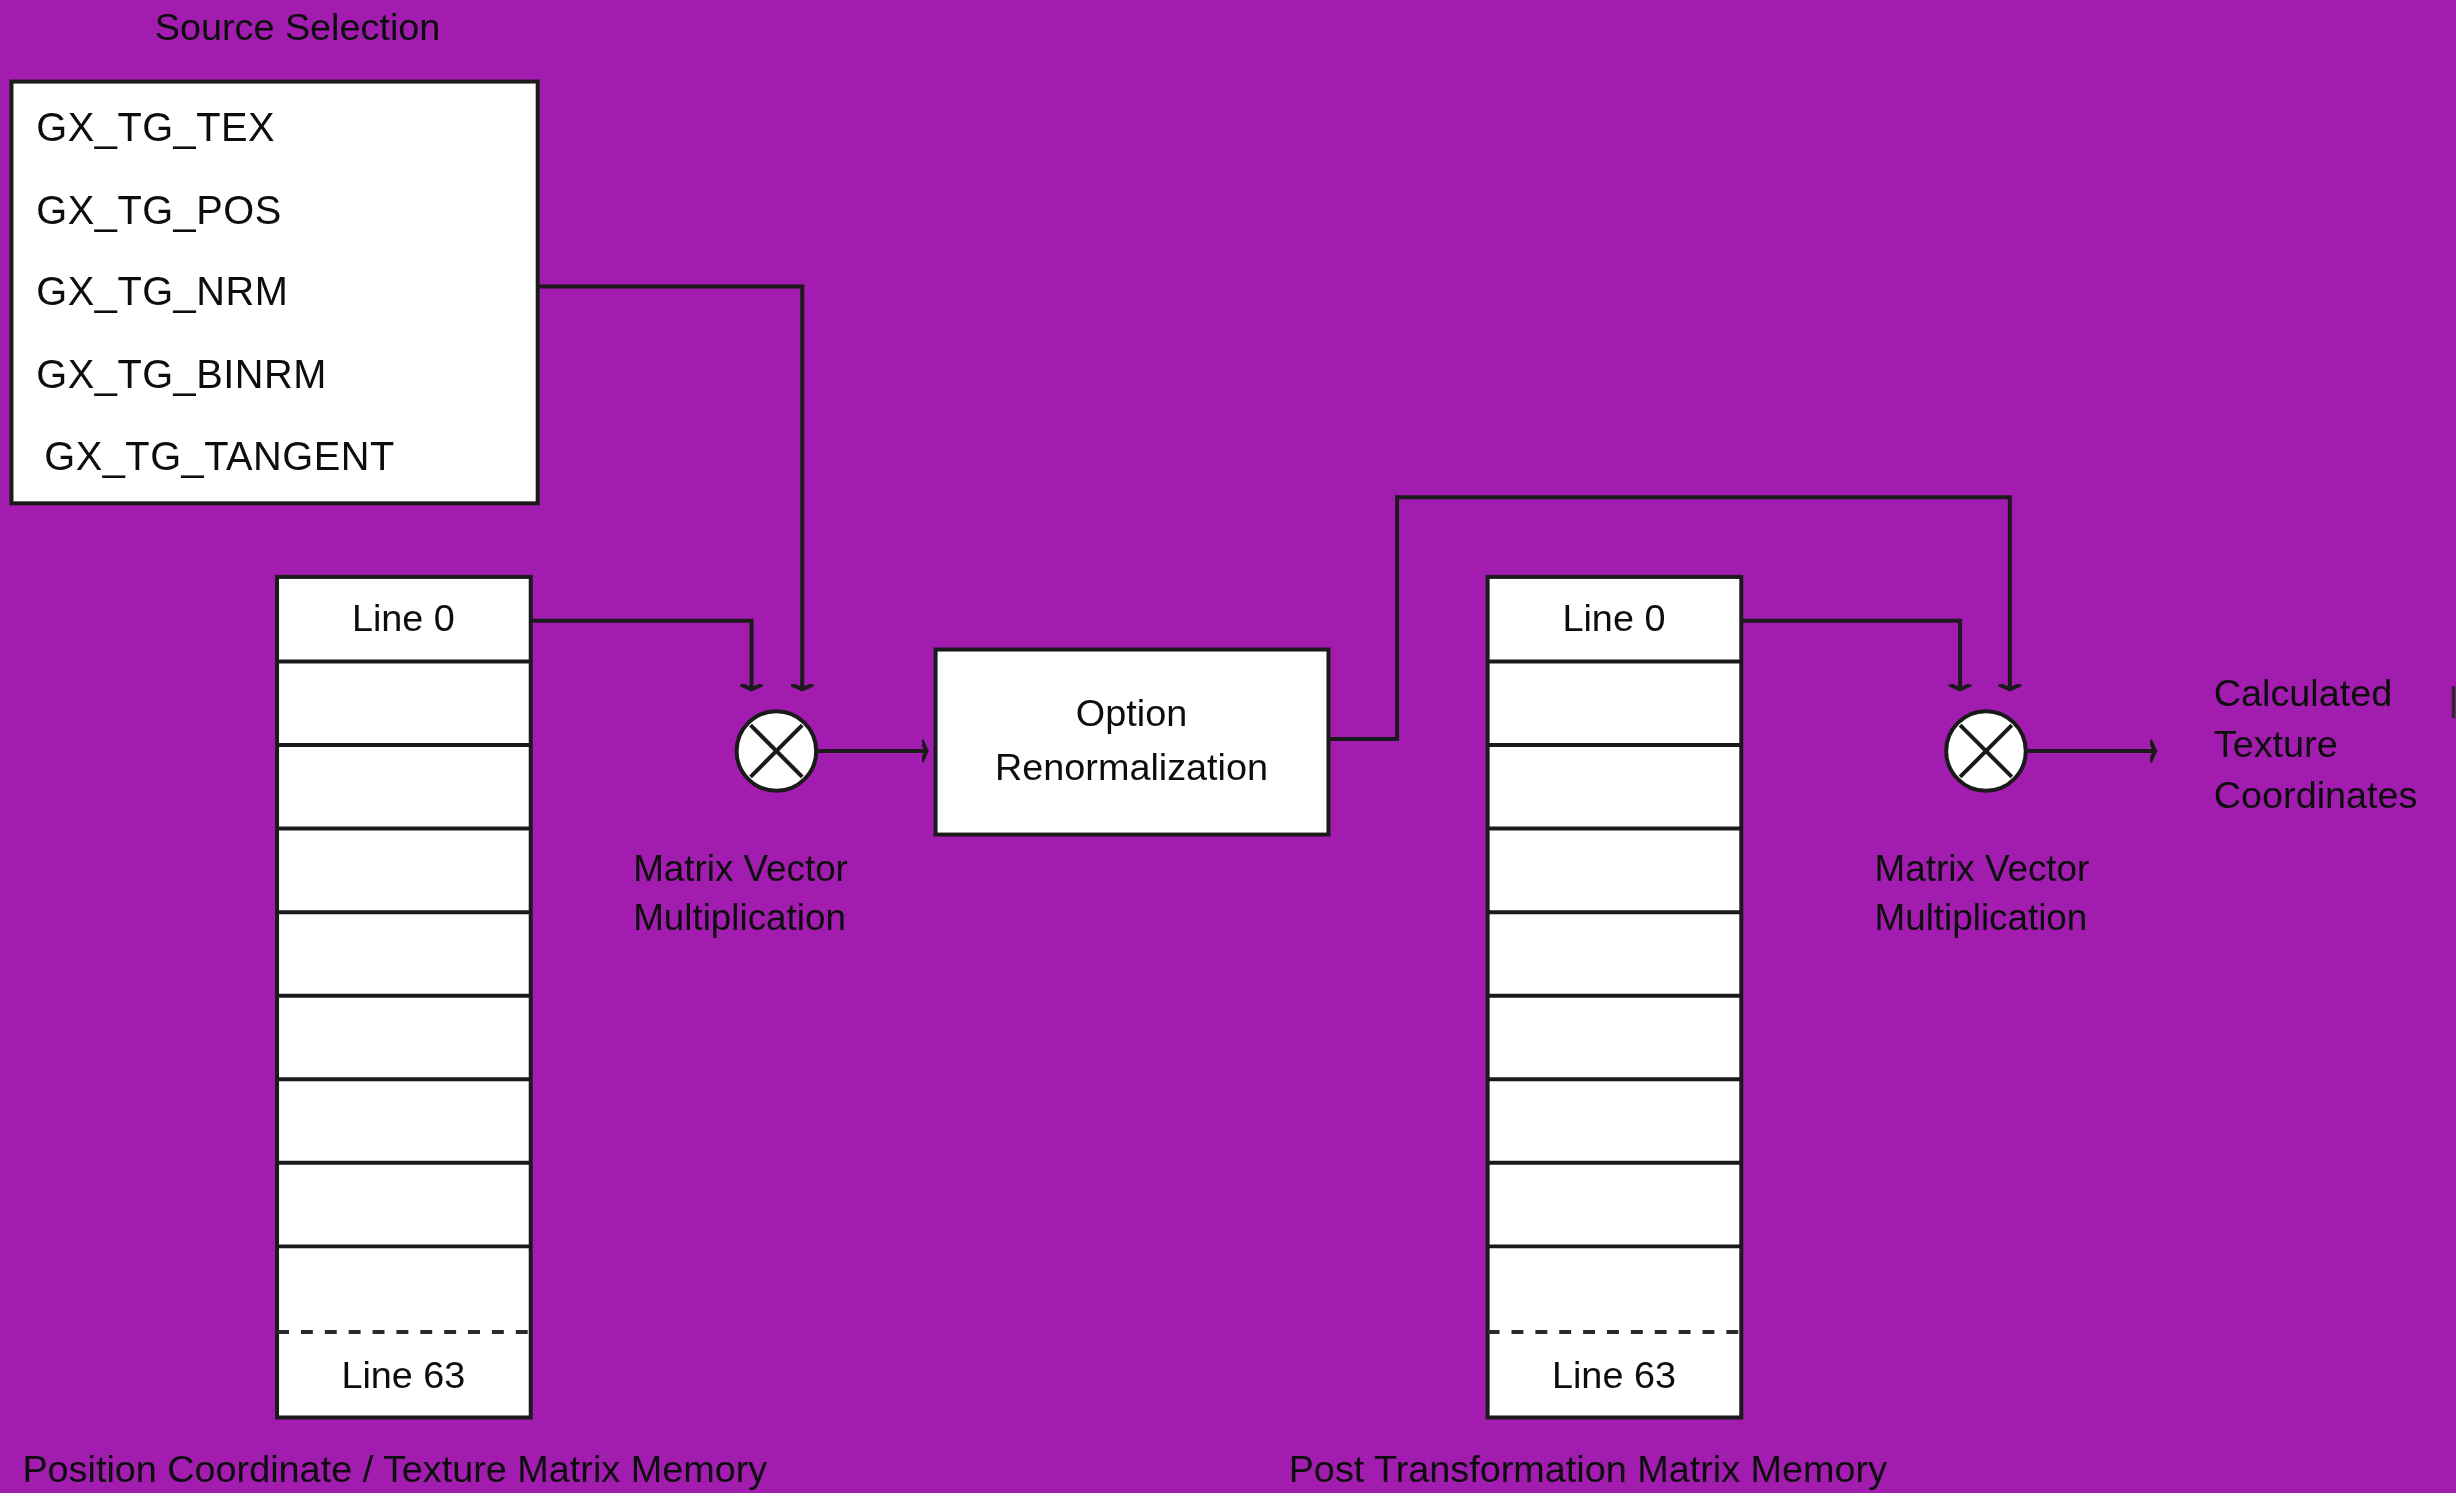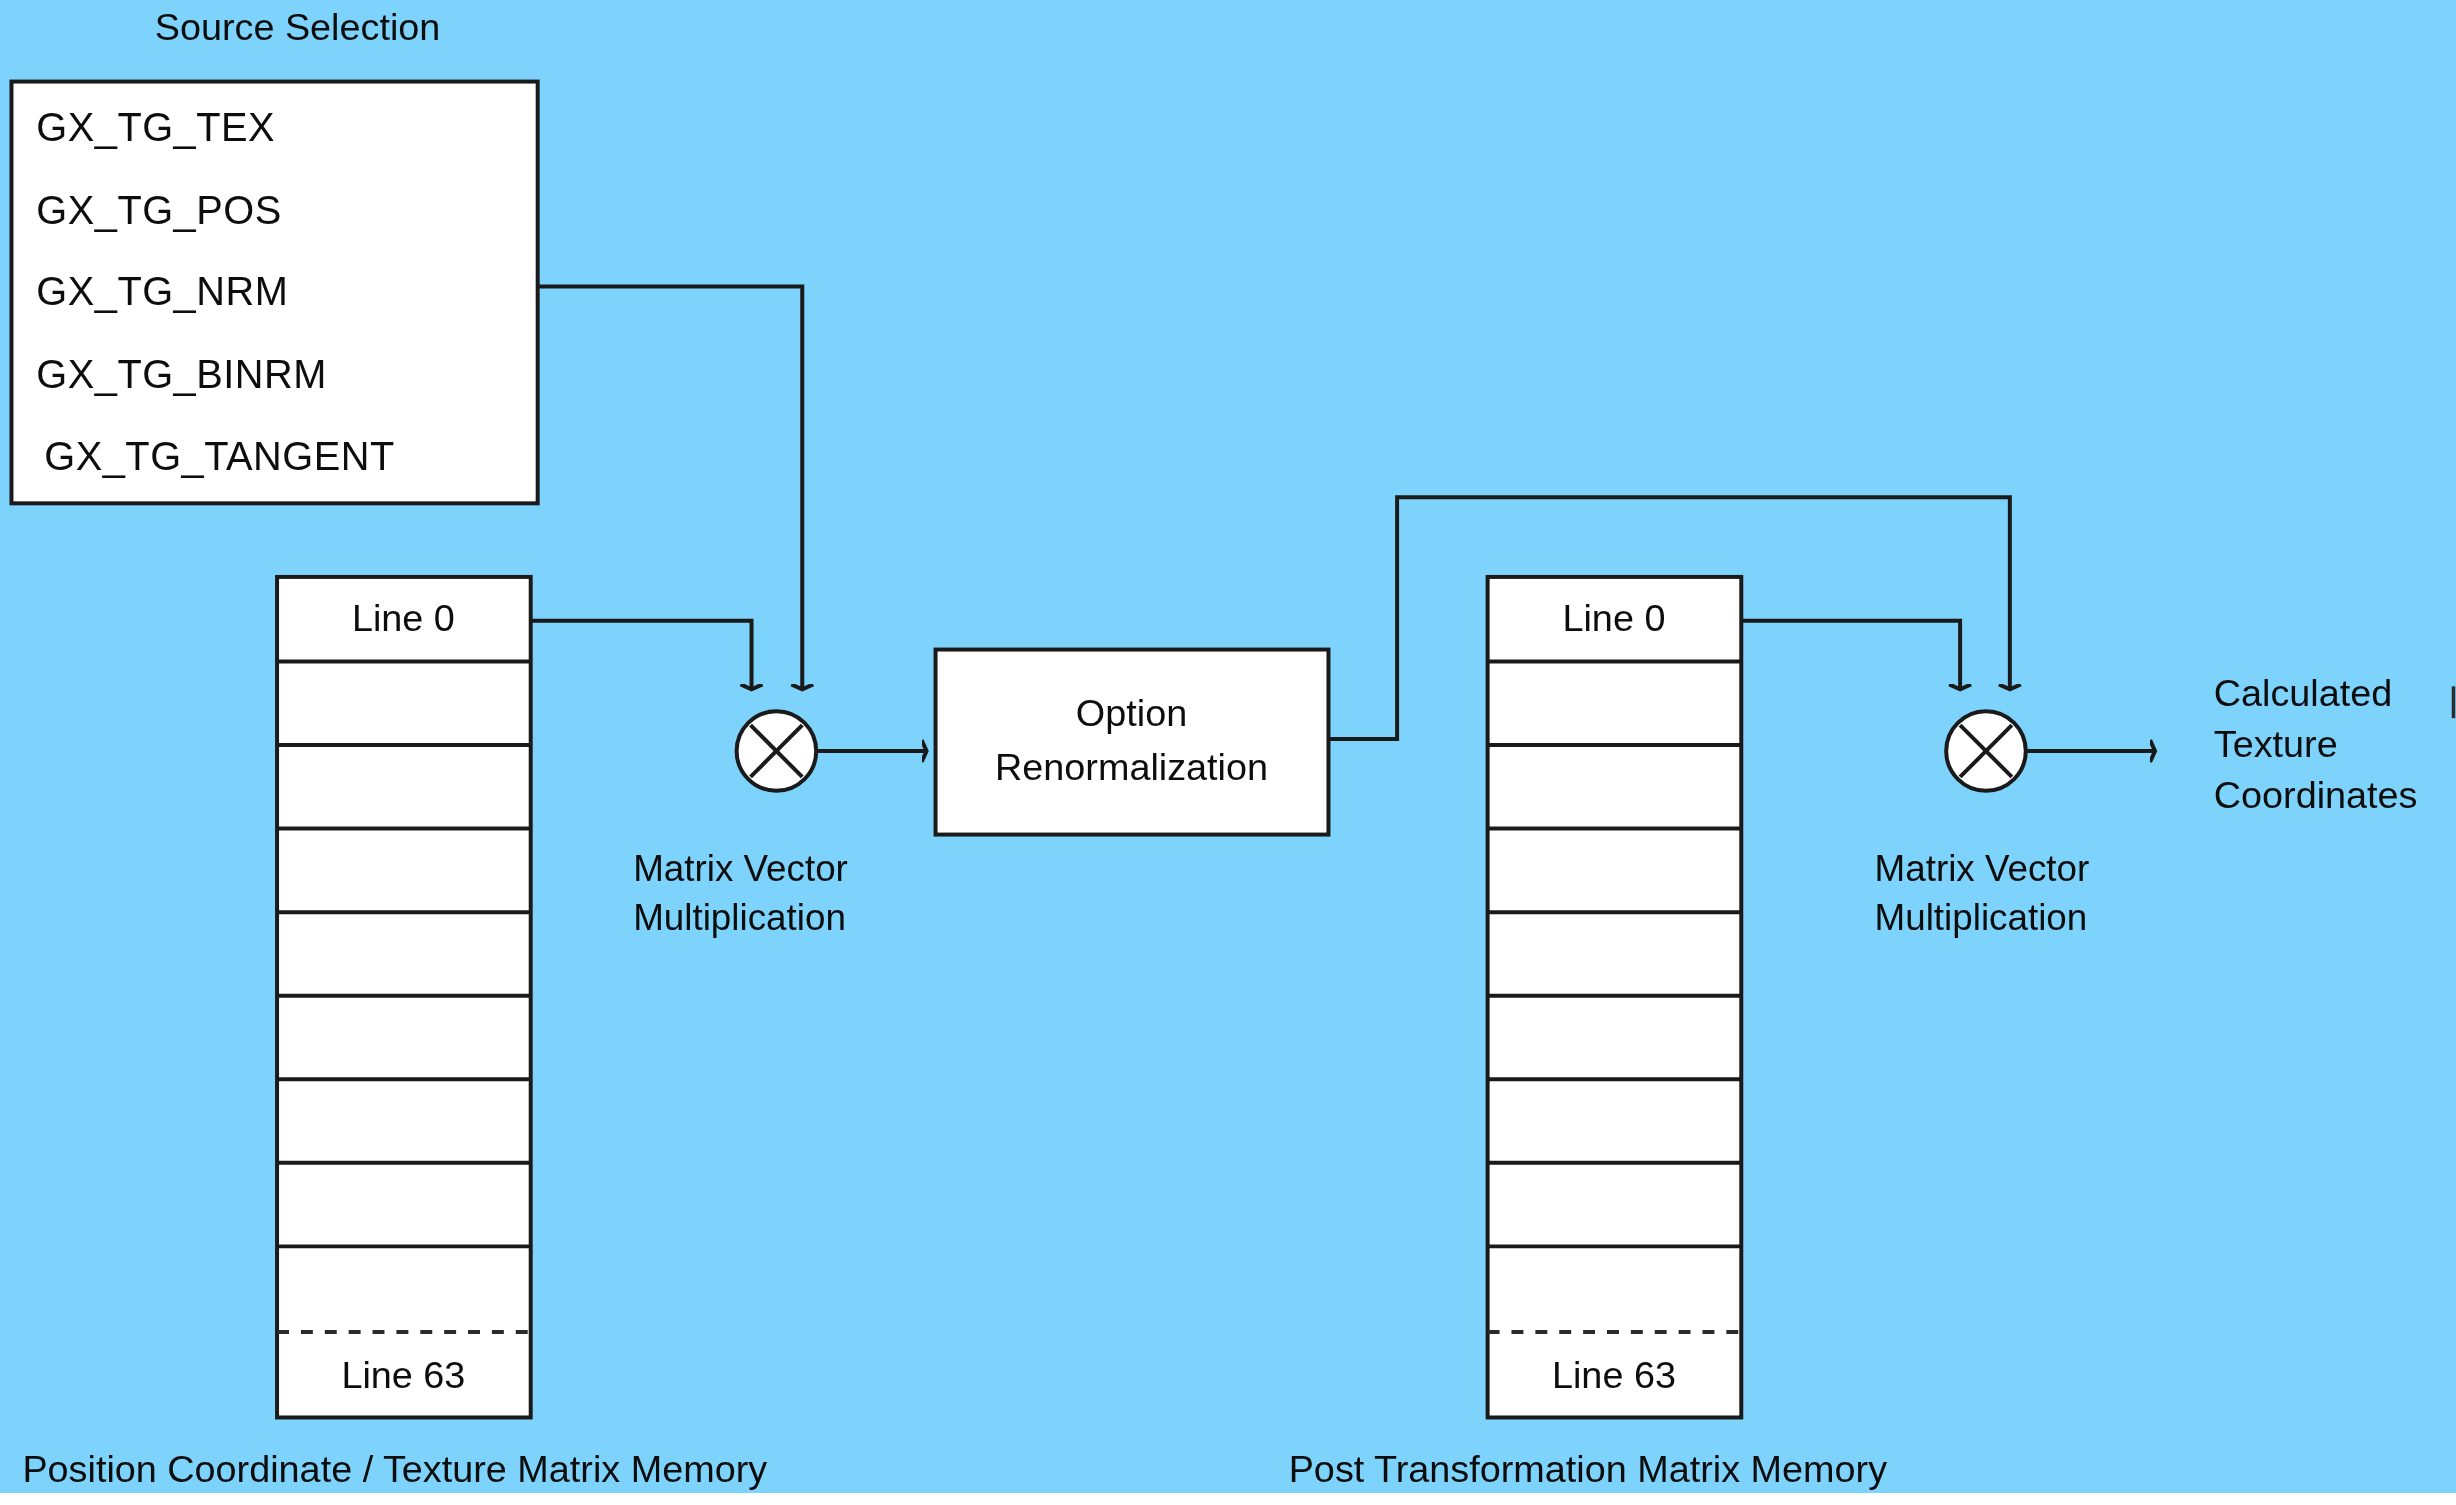--- a/index.html
+++ b/index.html
@@ -4,21 +4,21 @@
 <style>
   html, body {
     margin: 0;
     padding: 0;
     background: #ffffff;
   }
   #stage {
     position: relative;
     width: 2457px;
     height: 1493px;
-    background: #7dd3fc;
+    background: #a21caf;
     overflow: hidden;
     font-family: "Liberation Sans", sans-serif;
   }
   svg.diagram {
     position: absolute;
     left: 0;
     top: 0;
     width: 2457px;
     height: 1505px;
   }

